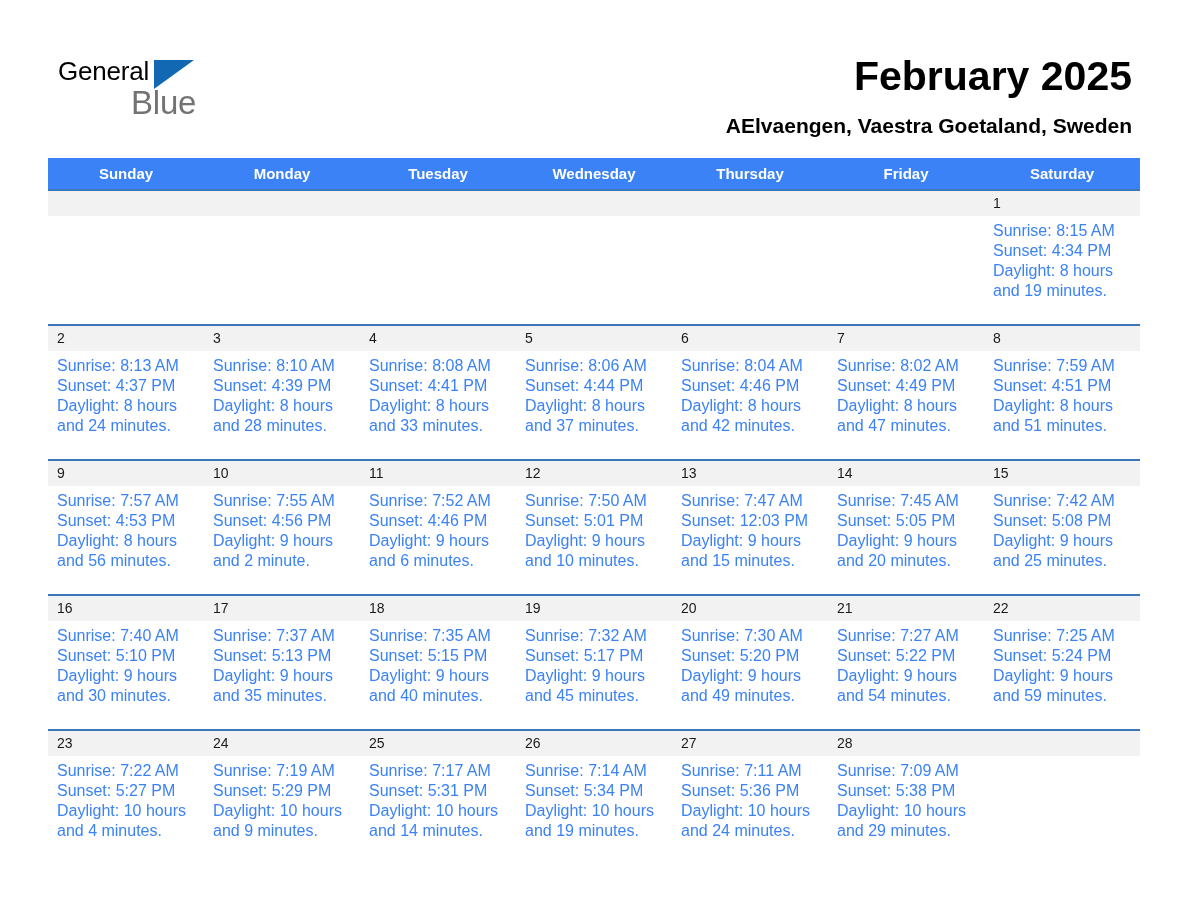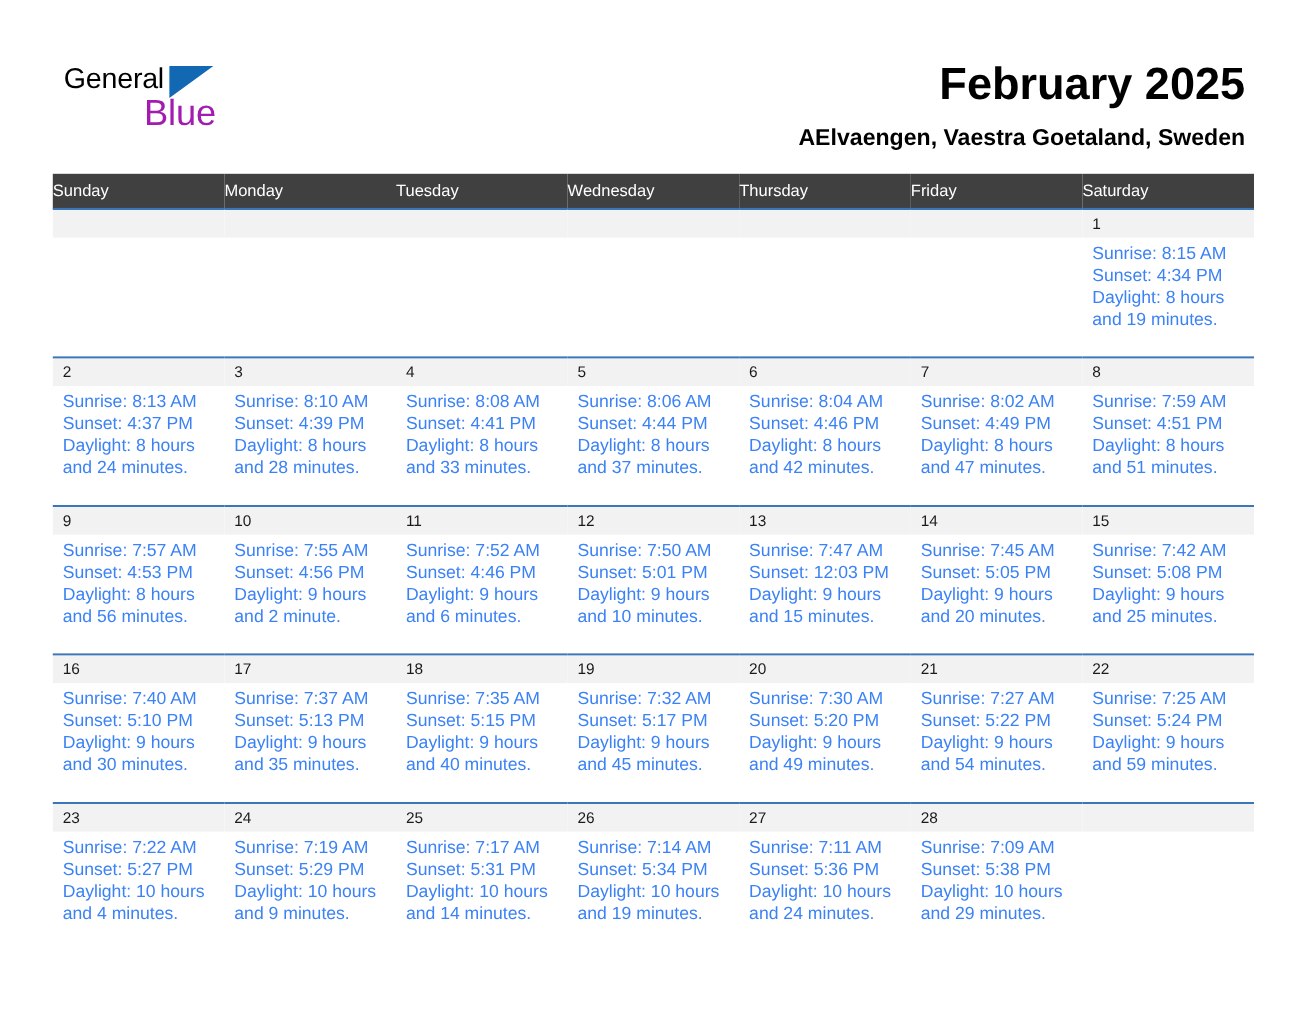--- a/index.html
+++ b/index.html
@@ -53,21 +53,21 @@
     height: 0;
     border-left: 40px solid #1268b3;
     border-bottom: 29px solid transparent;
   }
   .logo-blue {
     position: absolute;
     left: 73px;
     top: 32px;
     font-size: 33px;
     letter-spacing: -0.2px;
-    color: #a21caf;
+    color: #737373;
     line-height: 38px;
   }
   .title {
     position: absolute;
     right: 56px;
     top: 52px;
     font-size: 41px;
     font-weight: bold;
     color: #000000;
     line-height: 48px;
@@ -95,25 +95,25 @@
     border-collapse: collapse;
     table-layout: fixed;
   }
   .calendar th,
   .calendar td {
     padding: 0;
     margin: 0;
     vertical-align: top;
   }
   .weekday {
-    background: #404040;
+    background: #3b82f6;
     color: #ffffff;
     font-size: 15px;
-    font-weight: normal;
-    text-align: left;
+    font-weight: bold;
+    text-align: center;
     height: 31px;
     padding: 0 0 0 9px;
     box-sizing: border-box;
     border: none;
     line-height: 31px;
   }
   .daycell {
     width: 156px;
     height: 135px;
     border-top: 2px solid #3a76b8;

